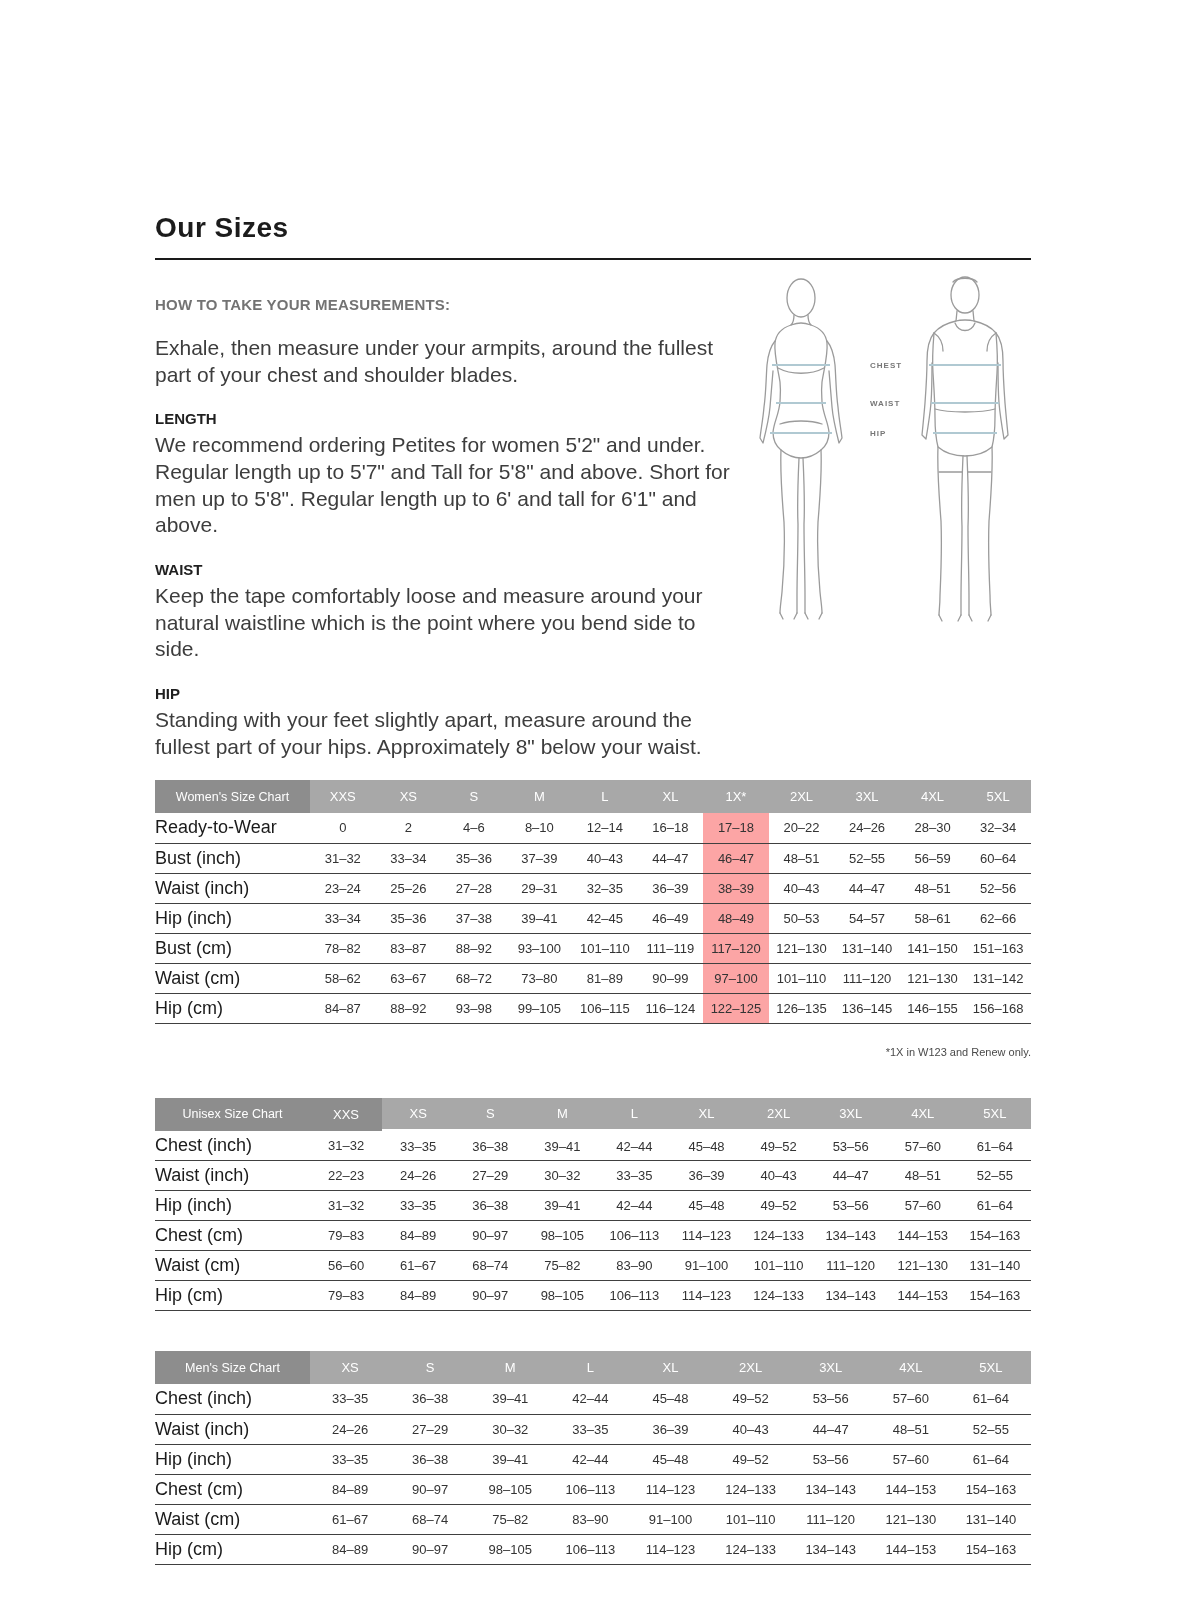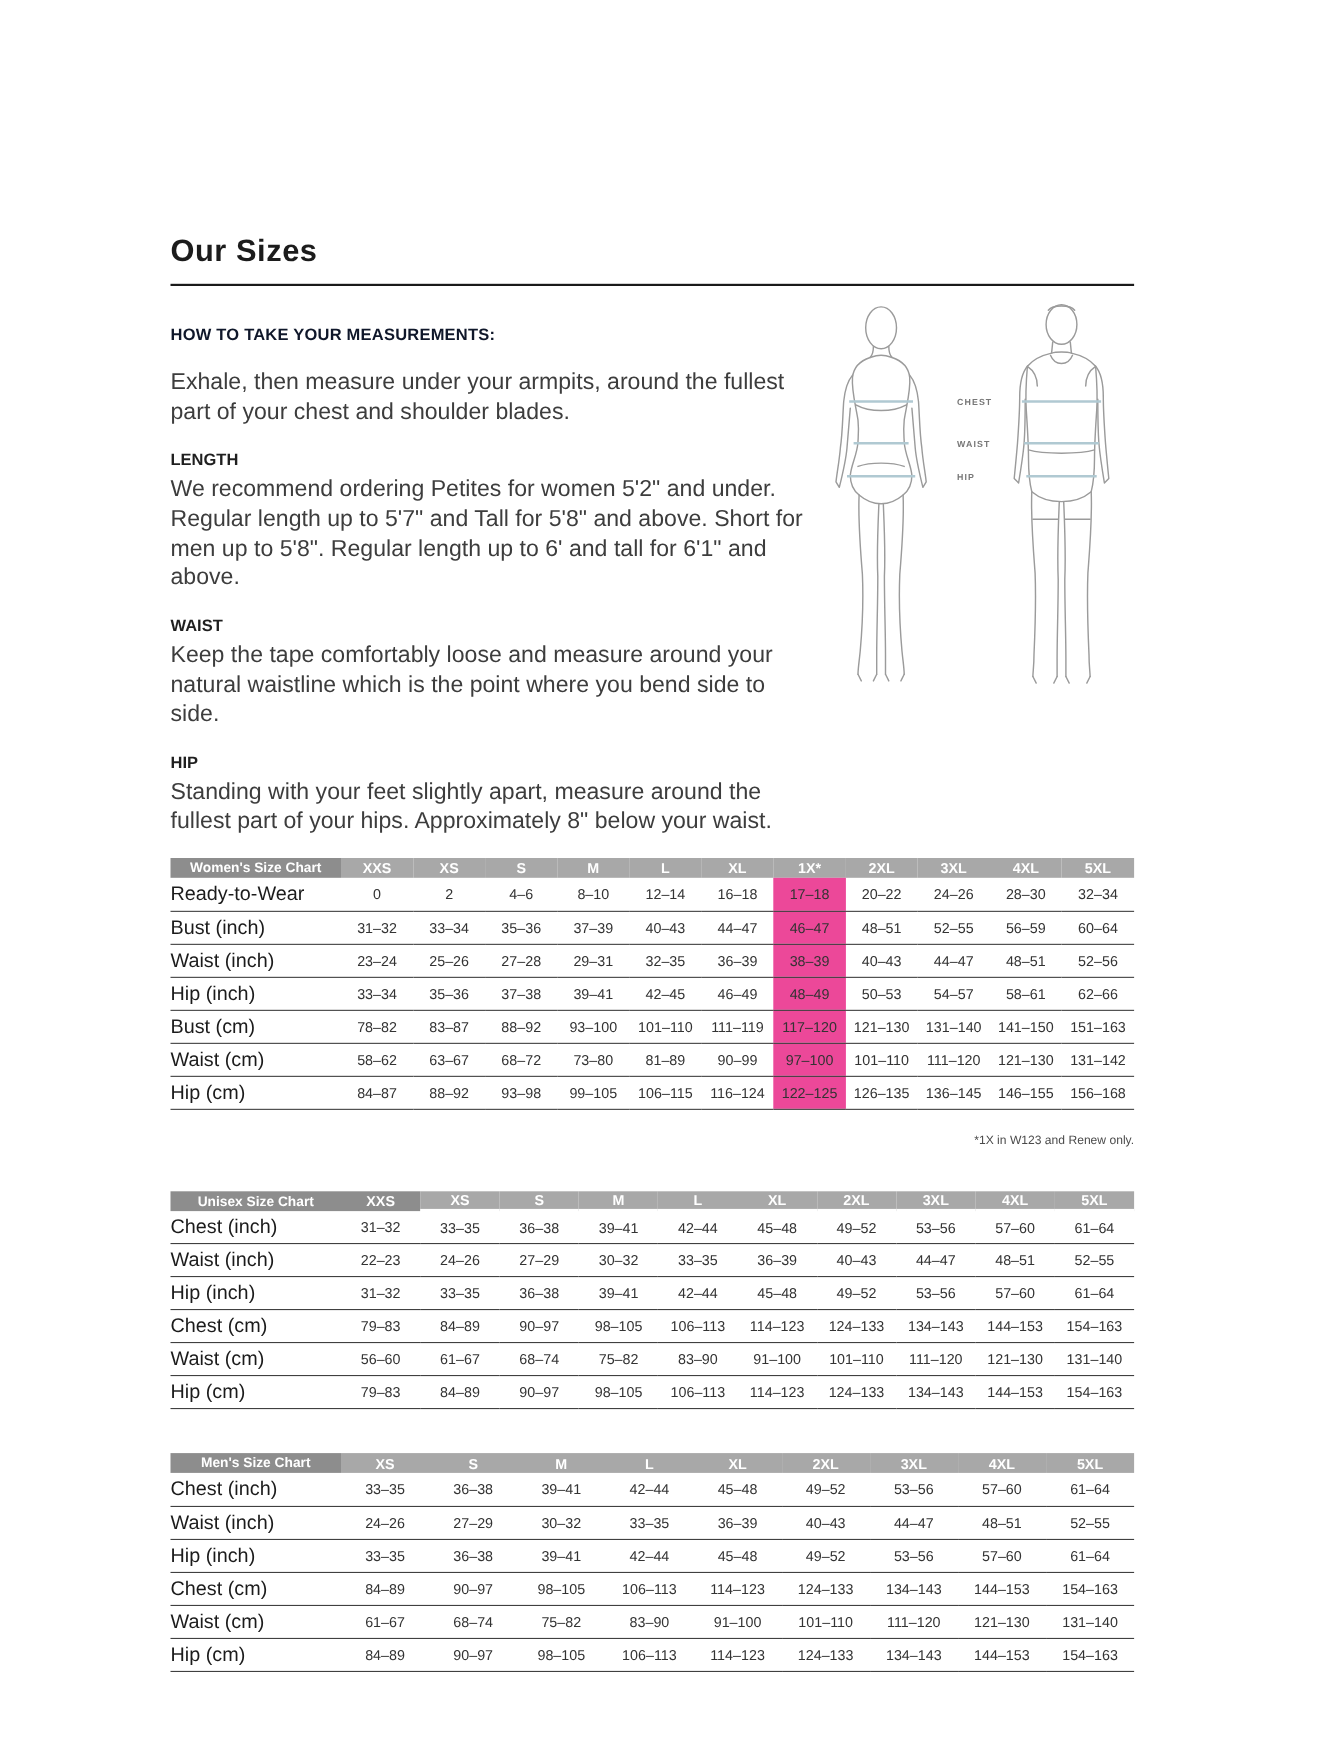--- a/index.html
+++ b/index.html
@@ -2,37 +2,37 @@
 <html><head>
 <meta charset="utf-8">
 <style>
   *{box-sizing:border-box;margin:0;padding:0}
   html,body{width:1200px;height:1600px;background:#ffffff;font-family:"Liberation Sans",sans-serif;color:#2e2e2e;overflow:hidden}
   .content{width:876px;margin-left:155px;padding-top:212px}
   .page-title{font-size:28px;font-weight:800;color:#1c1c1c;letter-spacing:.5px}
   .title-rule{height:2px;background:#1a1a1a;margin-top:14px}
   .intro-row{display:flex;margin-top:14px}
   .instructions{width:575px;padding-top:22px}
-  .instructions h2{font-size:15px;font-weight:700;color:#0f172a;letter-spacing:.2px}
+  .instructions h2{font-size:15px;font-weight:700;color:#737373;letter-spacing:.2px}
   .section{margin-top:22px}
   .section h3{font-size:15px;font-weight:700;color:#1f1f1f;margin-bottom:5px}
   .section p{font-size:21px;line-height:1.27;color:#3d3d3d}
   .figures{margin-left:6px;width:294px}
   .figures svg{display:block}
   #tables{margin-top:16px}
   .tblock{margin-top:40px}
   .tblock.first{margin-top:20px}
   table{width:100%;border-collapse:collapse;table-layout:fixed}
-  th{background:#a8a8a8;color:#fff;font-size:13px;font-weight:700;height:18px;text-align:center}
+  th{background:#a8a8a8;color:#fff;font-size:13px;font-weight:400;height:33px;text-align:center}
   th.dark{background:#8d8d8d}
   th.label-head{font-size:12.5px}
   th.ul{border-bottom:3px solid #fff}
   td{font-size:13px;color:#333;height:30px;text-align:center;border-bottom:1px solid #404040}
   td.rowlabel{font-weight:400;text-align:left;padding-right:16px;font-size:18px;color:#1b1b1b}
-  td.hl{background:#ec4899}
+  td.hl{background:#fca5a5}
   .footnote{text-align:right;font-size:11px;color:#4a4a4a;margin-top:22px}
   .fig-outline{fill:none;stroke:#9b9b9b;stroke-width:1.3;stroke-linecap:round;stroke-linejoin:round}
   .fig-measure{fill:none;stroke:#b0c9d2;stroke-width:2.2}
   .fig-label{fill:#777;font-size:8px;letter-spacing:1px;font-weight:700}
 </style>
 </head>
 <body>
 
 <div class="content">
 

